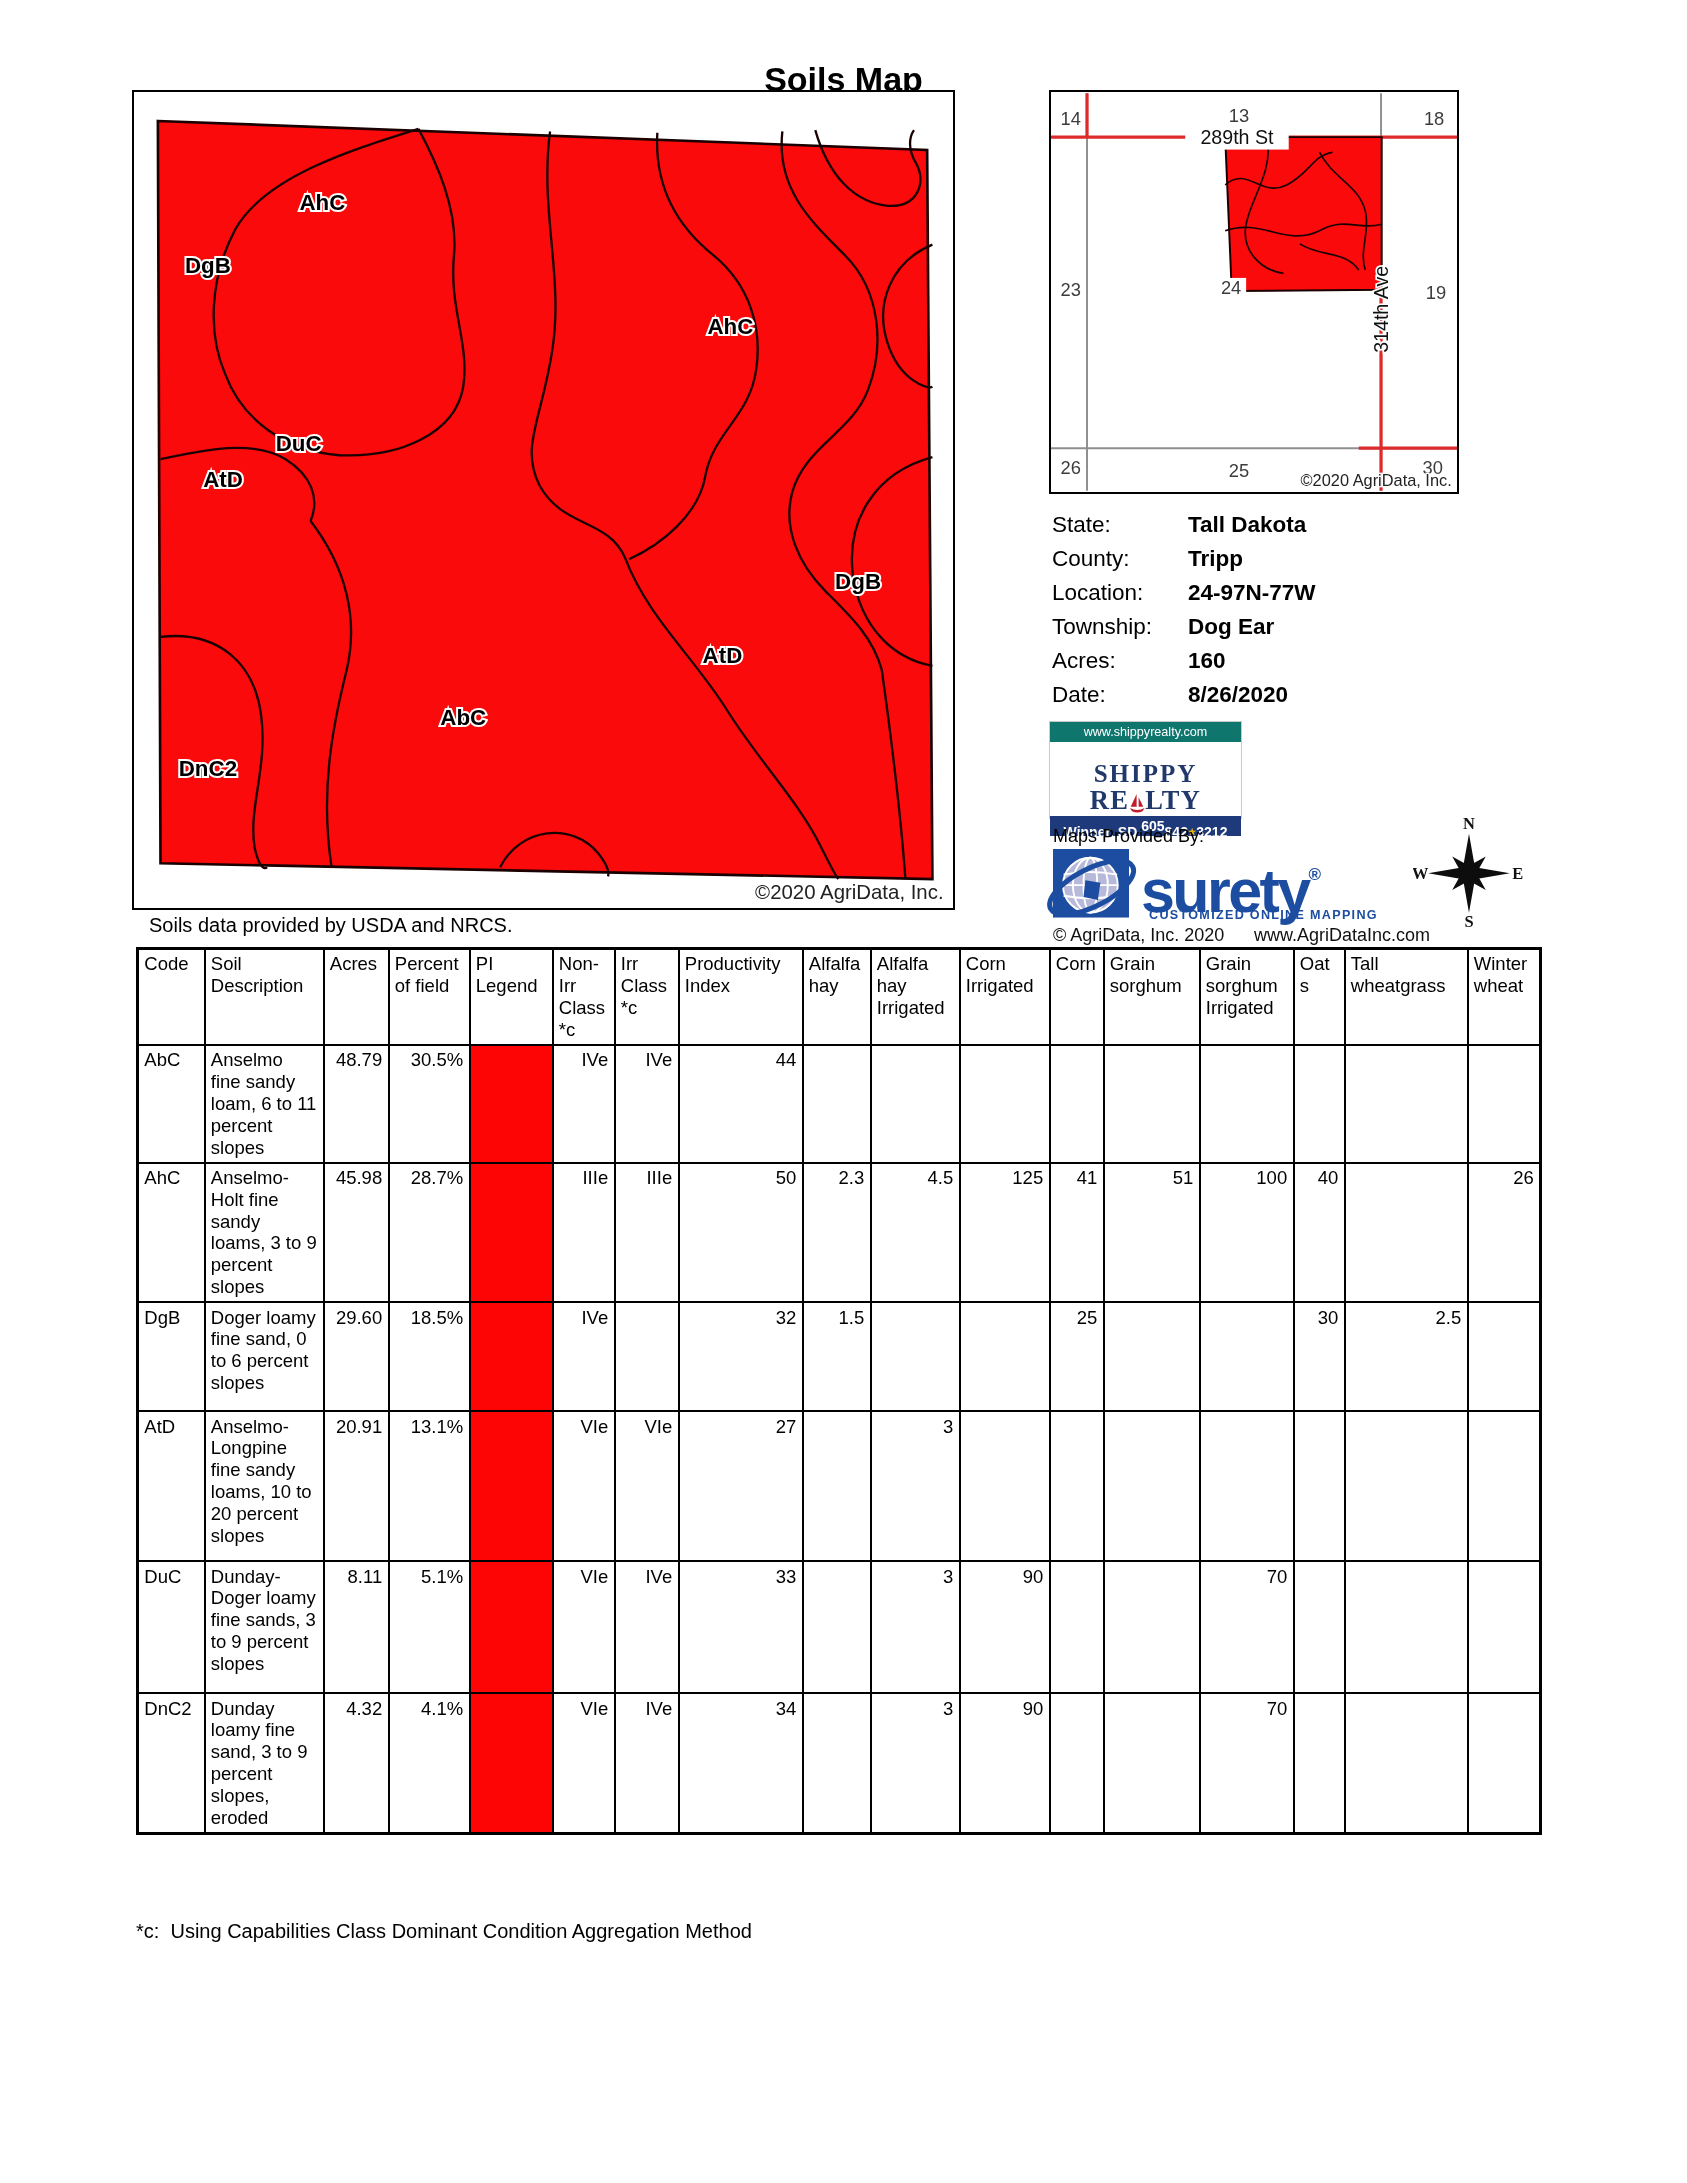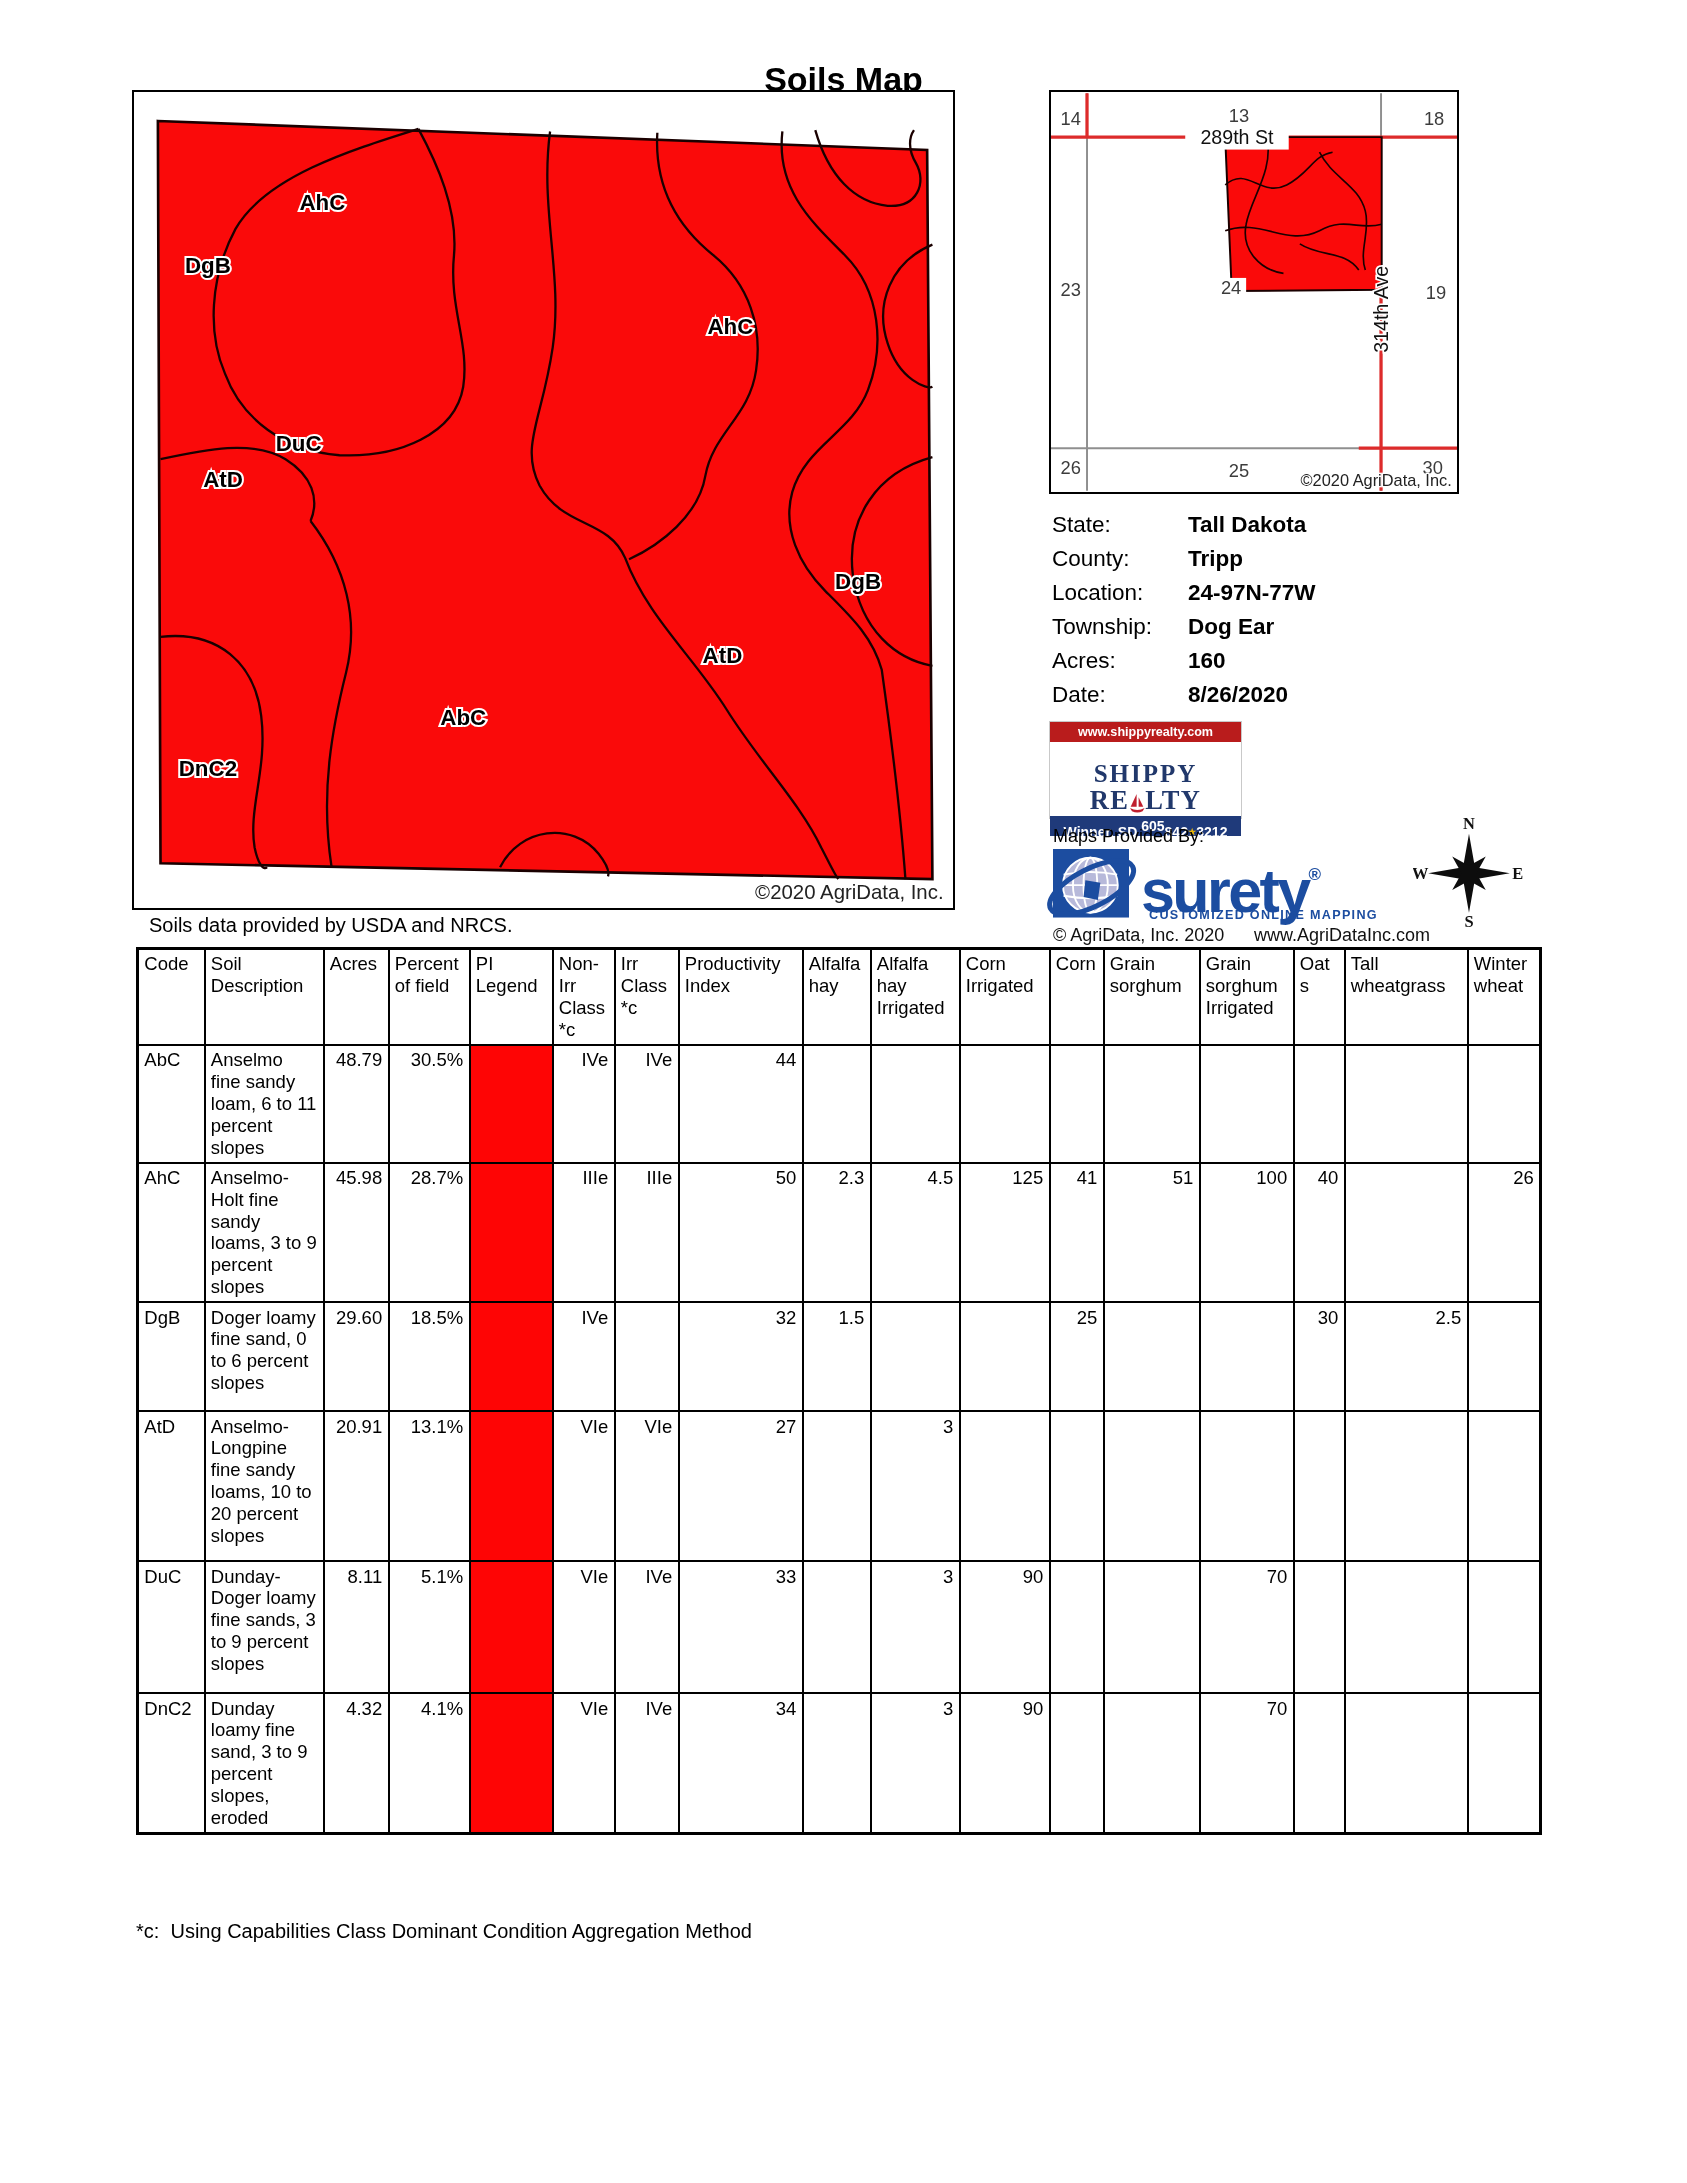--- a/index.html
+++ b/index.html
@@ -27,21 +27,21 @@
   .inset-copy{font:25px "Liberation Sans",sans-serif;fill:#222;text-anchor:end;stroke:#fff;stroke-width:4px;paint-order:stroke;}
 
   
   #info-block{left:1052px;top:508px;width:410px;font-size:22.5px;}
   .info-row{display:flex;line-height:34px;}
   .info-label{width:136px;}
   .info-value{font-weight:700;}
 
   
   #shippy{left:1049px;top:721px;width:193px;height:98px;border:0.7px solid #c9c9c9;box-sizing:border-box;background:#fff;text-align:center;}
-  #shippy-url{background:#b91c1c;color:#fff;font-size:12.6px;font-weight:700;line-height:20px;height:20px;}
+  #shippy-url{background:#0f766e;color:#fff;font-size:12.6px;font-weight:400;line-height:20px;height:20px;}
   #shippy-mid{height:57px;color:#21386b;font-family:"Liberation Serif",serif;font-weight:700;}
   #shippy-top-name{font-size:25px;line-height:29px;letter-spacing:2px;margin-top:17px;}
   #shippy-bottom-name{font-size:26.5px;line-height:25px;letter-spacing:1.3px;display:flex;align-items:flex-end;justify-content:center;}
   #shippy-phone{background:#1f3a7a;color:#fff;font-size:14px;font-weight:700;line-height:20px;height:20px;}
   #shippy-phone sup{font-size:14px;}
   .gold-star{color:#e8b50a;font-size:9.3px;vertical-align:1.3px;}
   .sailboat{display:inline-block;width:14.6px;height:20px;position:relative;margin:0 0.7px;}
 
   
   #maps-provided{left:1053px;top:826px;font-size:18px;}

